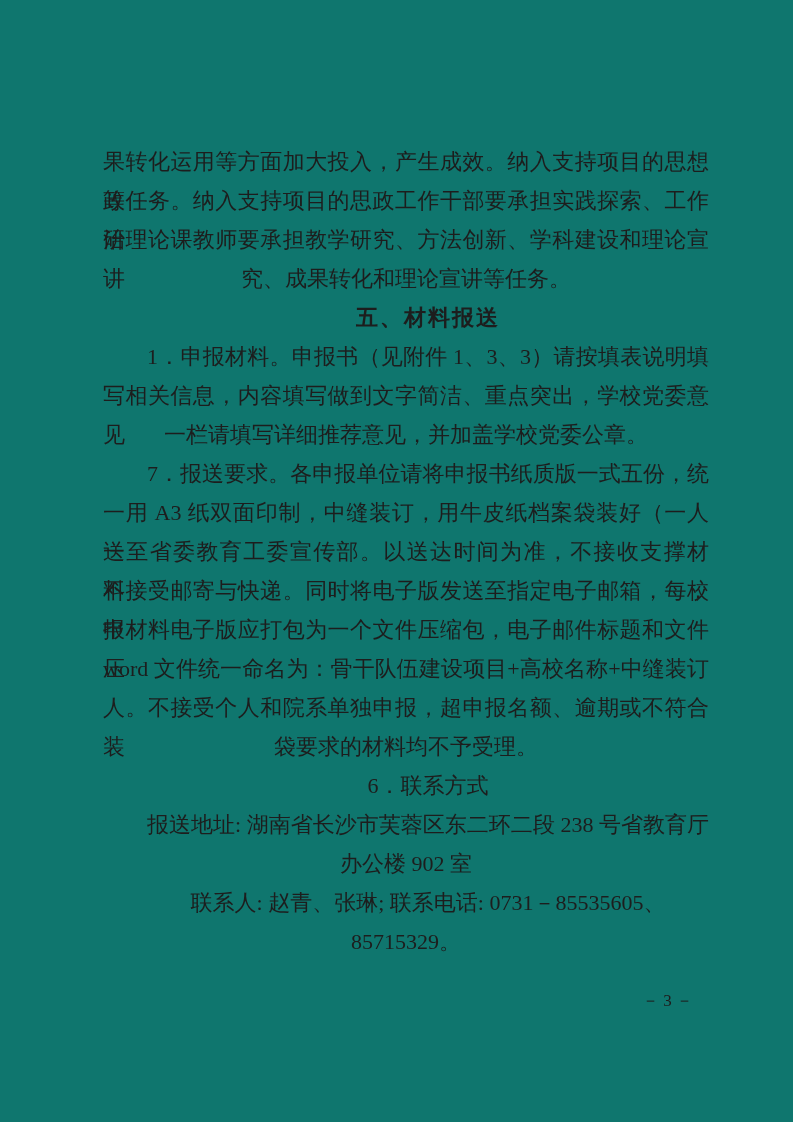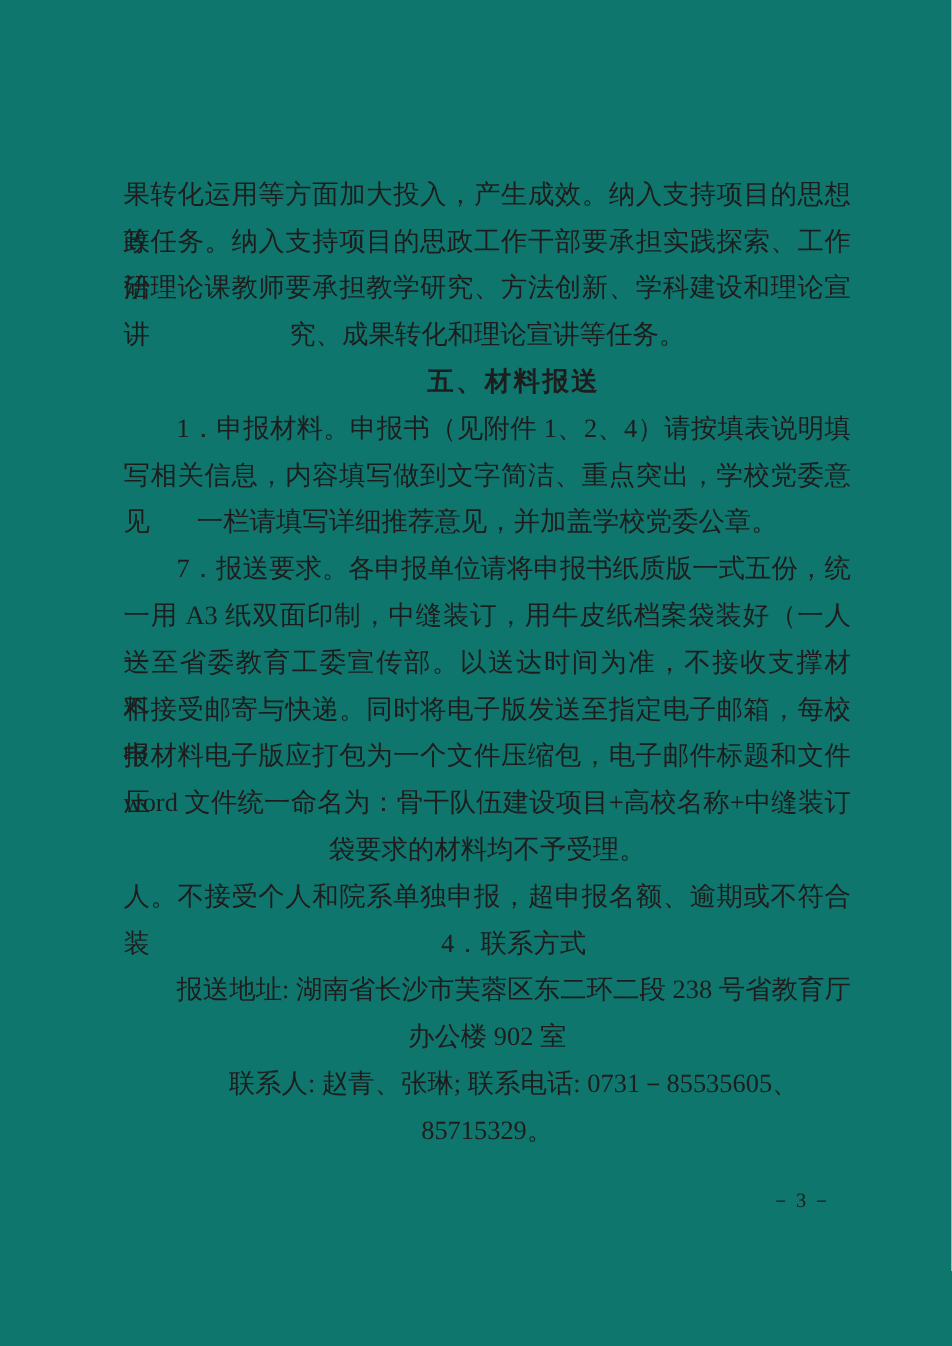--- a/index.html
+++ b/index.html
@@ -58,30 +58,30 @@
 </head>
 <body>
 
 <div class="page">
   <div class="doc-body" id="doc-body">
       <div class="line justify"><span>果转化运用等方面加大投入，产生成效。纳入支持项目的思想政</span></div>
       <div class="line justify"><span>等任务。纳入支持项目的思政工作干部要承担实践探索、工作研</span></div>
       <div class="line justify"><span>治理论课教师要承担教学研究、方法创新、学科建设和理论宣讲</span></div>
       <div class="line"><span>究、成果转化和理论宣讲等任务。</span></div>
       <div class="line indent"><span class="b heiti">五、材料报送</span></div>
-      <div class="line justify indent"><span class="b">1．申报材料。</span><span>申报书（见附件 1、2、4）请按填表说明填</span></div>
+      <div class="line justify indent"><span class="b">1．申报材料。</span><span>申报书（见附件 1、3、3）请按填表说明填</span></div>
       <div class="line justify"><span>写相关信息，内容填写做到文字简洁、重点突出，学校党委意见</span></div>
       <div class="line"><span>一栏请填写详细推荐意见，并加盖学校党委公章。</span></div>
       <div class="line justify indent"><span class="b">7．报送要求。</span><span>各申报单位请将申报书纸质版一式五份，统</span></div>
       <div class="line justify"><span>一用 A3 纸双面印制，中缝装订，用牛皮纸档案袋装好（一人一</span></div>
       <div class="line justify"><span>送至省委教育工委宣传部。以送达时间为准，不接收支撑材料，</span></div>
       <div class="line justify"><span>不接受邮寄与快递。同时将电子版发送至指定电子邮箱，每校申</span></div>
       <div class="line justify"><span>报材料电子版应打包为一个文件压缩包，电子邮件标题和文件压</span></div>
       <div class="line justify"><span>word 文件统一命名为：骨干队伍建设项目+高校名称+中缝装订</span></div>
+      <div class="line justify"><span>人。不接受个人和院系单独申报，超申报名额、逾期或不符合装</span></div>
       <div class="line"><span>袋要求的材料均不予受理。</span></div>
-      <div class="line justify"><span>人。不接受个人和院系单独申报，超申报名额、逾期或不符合装</span></div>
-      <div class="line indent"><span class="b">4．联系方式</span></div>
+      <div class="line indent"><span class="b">6．联系方式</span></div>
       <div class="line justify indent"><span>报送地址: 湖南省长沙市芙蓉区东二环二段 238 号省教育厅</span></div>
       <div class="line"><span>办公楼 902 室</span></div>
       <div class="line indent"><span>联系人: 赵青、张琳; 联系电话: 0731－85535605、85715329。</span></div>
     </div>
   <div class="page-number">－ 3 －</div>
 </div>
 
 </body></html>

